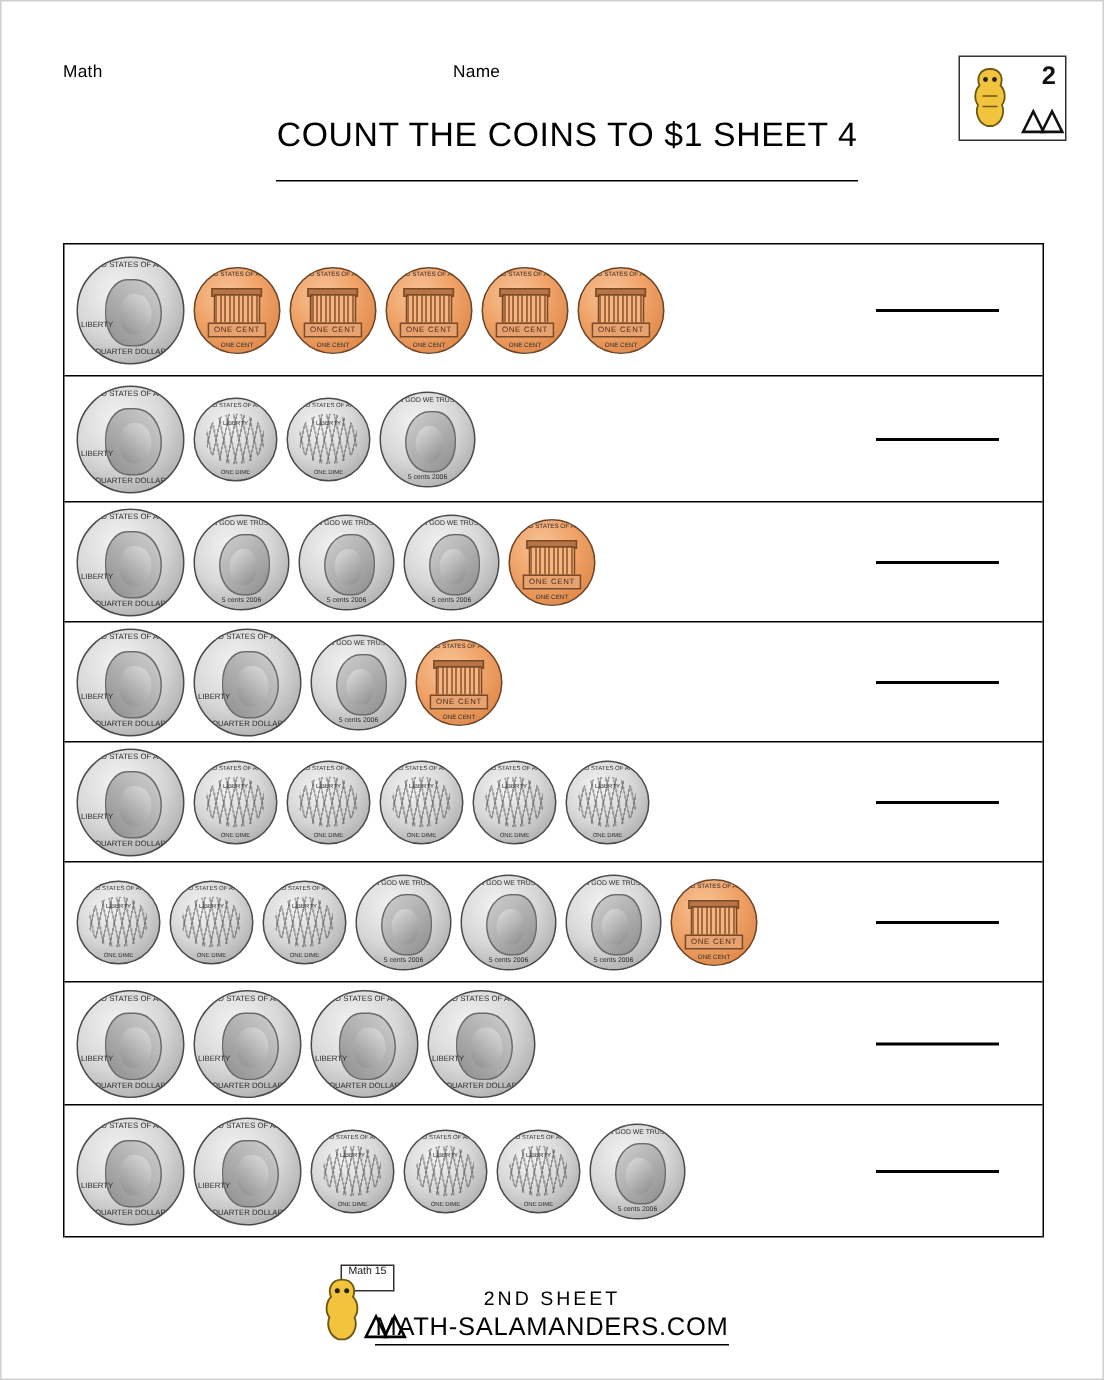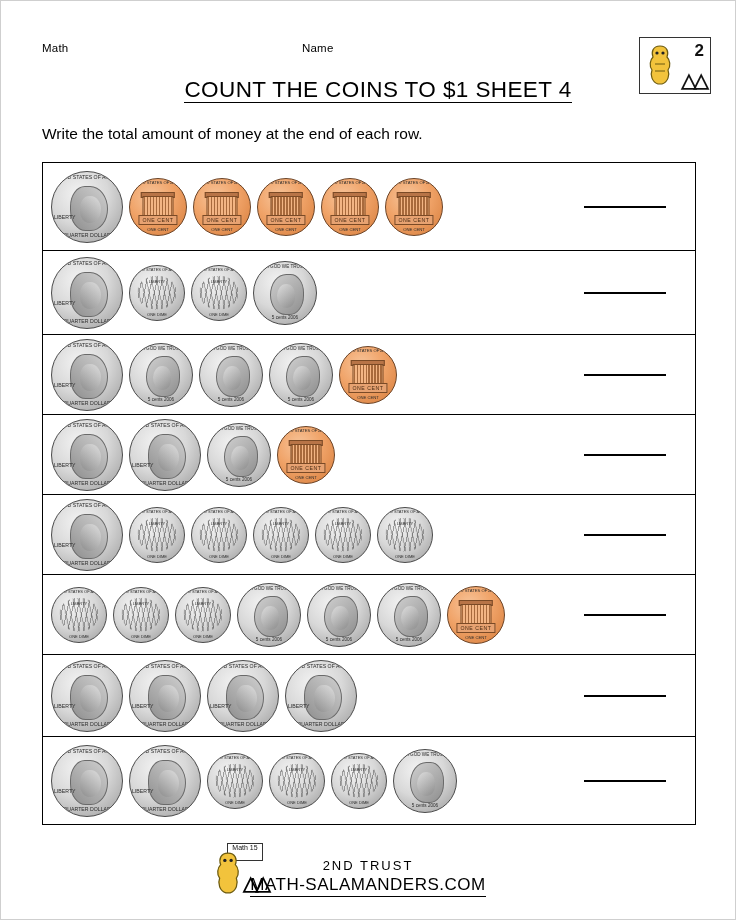--- a/index.html
+++ b/index.html
@@ -75,21 +75,21 @@
   .title {
     position: absolute;
     left: 0; top: 76px;
     width: 100%;
     text-align: center;
     font-size: 22.5px;
     letter-spacing: .4px;
   }
   .title span {
     border-bottom: 1.6px solid #000;
-    padding-bottom: 0;
+    padding-bottom: 18px;
     margin-left: 20px;
   }
   .instruction {
     position: absolute;
     left: 41px; top: 124px;
     font-size: 15.5px;
   }
 
   
   .grid {
@@ -275,21 +275,20 @@
       </svg>
       <div class="num">2</div>
       <div class="mm">△△</div>
     </div>
   </div>
 
   <div class="title">
     <span>COUNT THE COINS TO $1 SHEET 4</span>
   </div>
 
-  <div class="instruction">Write the total amount of money at the end of each row.</div>
 
   <div class="grid" id="grid">
       <div class="row" style="height: 88px;">
         <div class="coins">
           <div class="coin silver" style="width: 72px; height: 72px; margin-right: 6px;">
             <div class="toptxt" style="font-size: 5.2px;">UNITED STATES OF AMERICA</div>
             <div class="bottxt" style="font-size: 5.2px;">QUARTER DOLLAR</div>
             <div class="bust left" style="width: 36px; height: 43.2px; left: 18px; top: 14.4px;"></div>
             <div class="bottxt" style="bottom: 21.6px; left: 2px; width: 33.12px; text-align: left; font-size: 5.2px;">LIBERTY</div>
           </div>
@@ -595,17 +594,17 @@
     </div>
 
   <div class="footer">
     <div class="badge">Math 15</div>
     <svg class="sal-mark" viewBox="0 0 28 42">
       <path d="M14 2 C7 2 5 8 7 13 C4 16 3 22 6 26 C4 31 6 38 12 40 L16 40 C22 38 24 31 22 26 C25 22 24 16 21 13 C23 8 21 2 14 2 Z" fill="#f2c33c" stroke="#6b5a10" stroke-width="1.2"></path>
       <circle cx="11" cy="9" r="1.6" fill="#222"></circle>
       <circle cx="17" cy="9" r="1.6" fill="#222"></circle>
     </svg>
     <div class="mm2">△△</div>
-    <div class="grade">2ND TRUST</div>
+    <div class="grade">2ND SHEET</div>
     <div class="site">MATH-SALAMANDERS.COM</div>
   </div>
 
 </div>
 
 </body></html>

